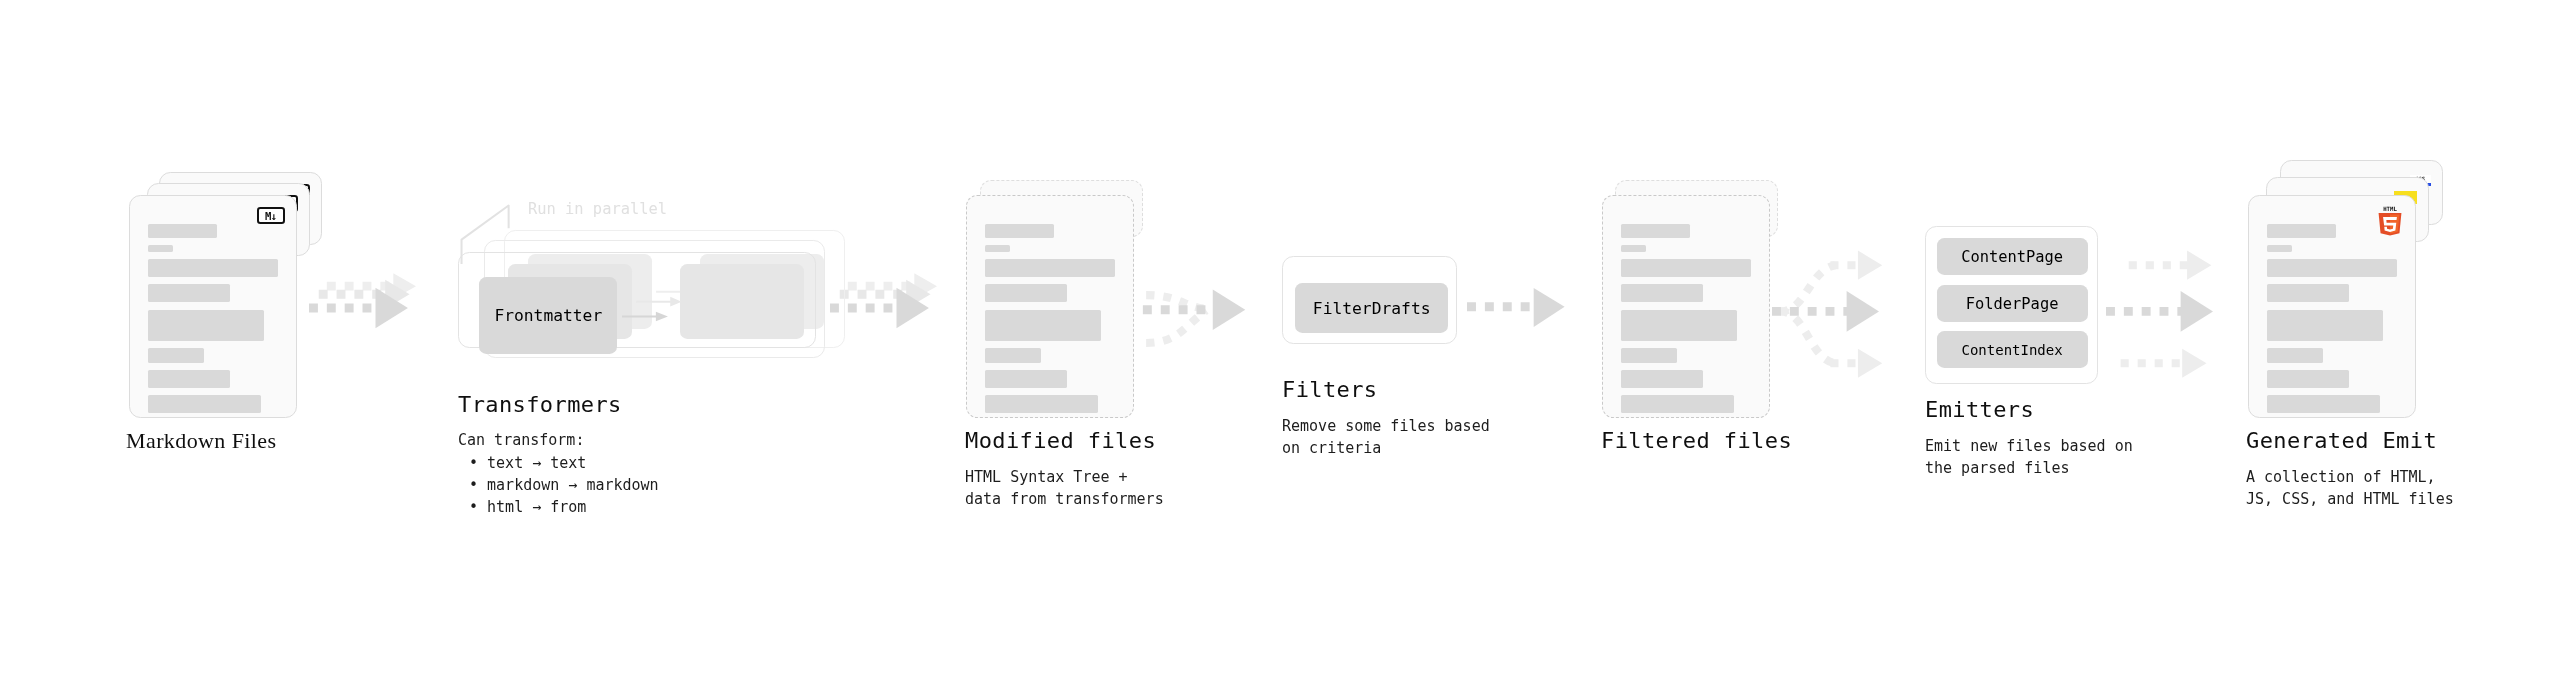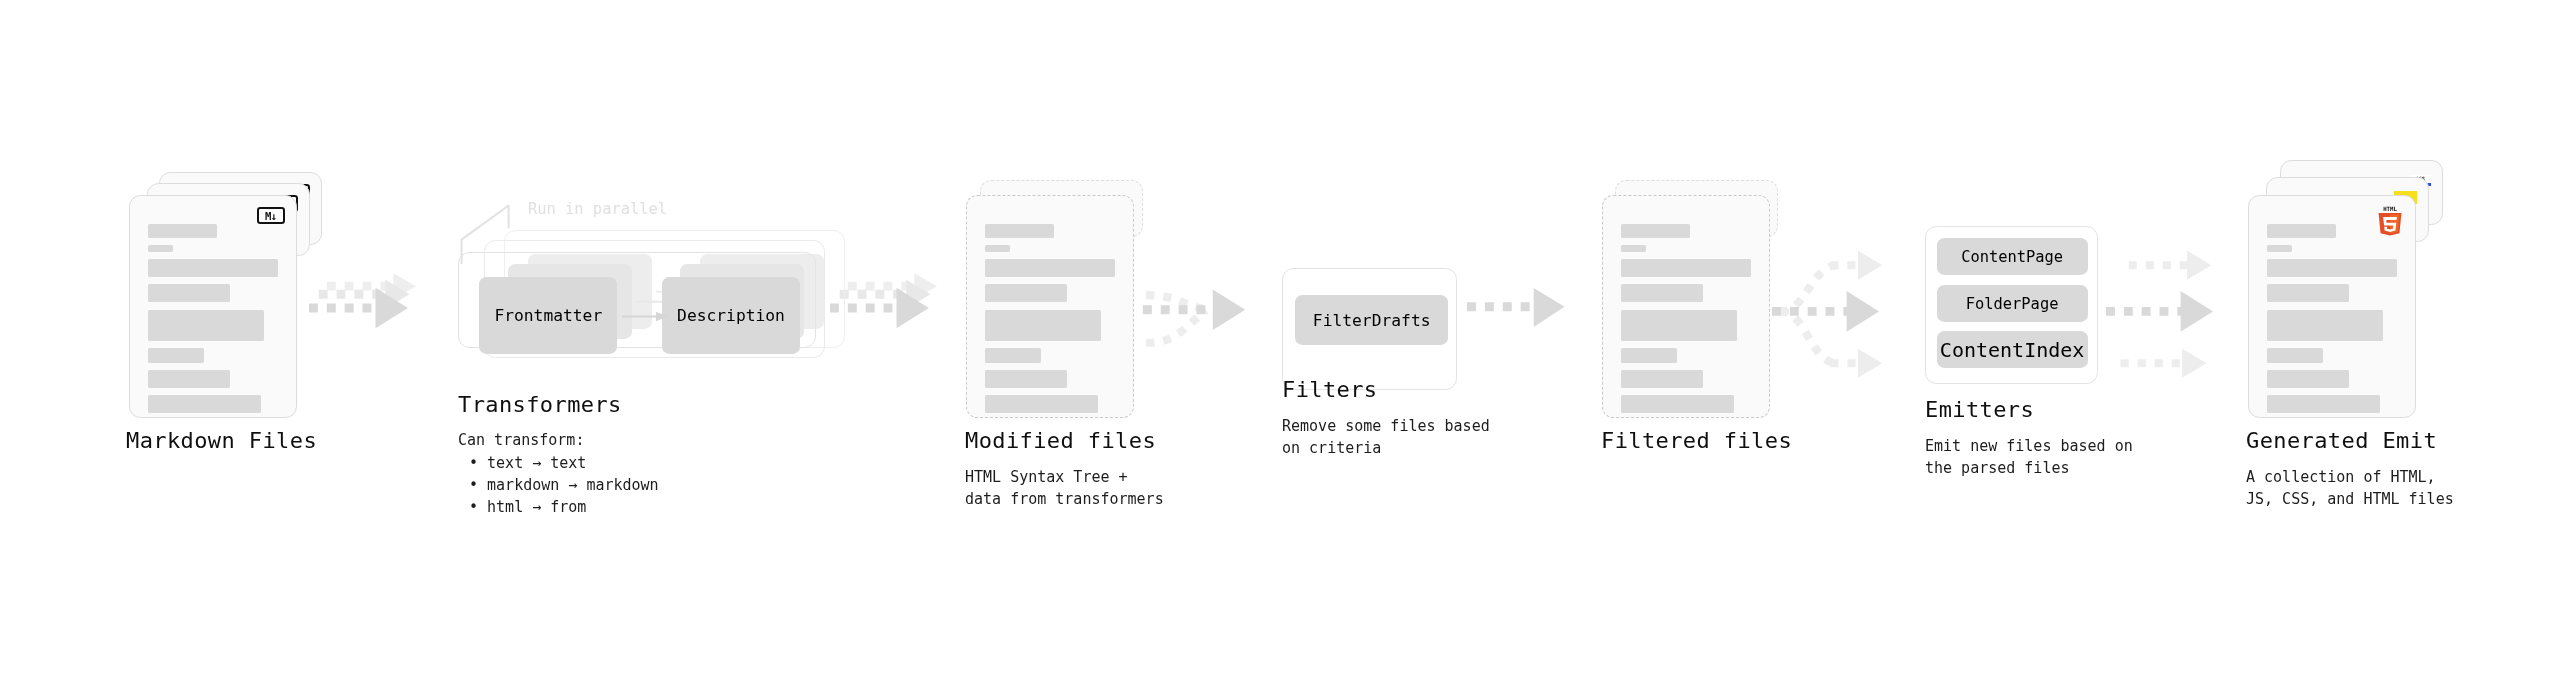--- a/index.html
+++ b/index.html
@@ -174,21 +174,21 @@
         <div class="bar" style="width:19%; height:6.5px;"></div>
         <div class="bar" style="width:100%; height:18px; margin-top:4.9px;"></div>
         <div class="bar" style="width:63%; height:18px;"></div>
         <div class="bar" style="width:89%; height:31px;"></div>
         <div class="bar" style="width:43%; height:14.6px;"></div>
         <div class="bar" style="width:63%; height:18px;"></div>
         <div class="bar" style="width:87%; height:18px;"></div>
       </div>
     </div>
 
-    <div class="title" style="left:126px; top:428px;">Markdown Files</div>
+    <div class="title" style="left:126px; top:428px;font-family:Liberation Serif, serif;">Markdown Files</div>
   </div>
 
   <svg class="abs-svg" style="left:309px; top:268px;" width="150" height="106" viewBox="0 0 185 130">
     <g stroke="#eeeeee" stroke-width="11" stroke-dasharray="11 11" fill="none">
       <line x1="22" y1="22" x2="108" y2="22"></line>
     </g>
     <polygon points="104,6 104,38 132,22" fill="#eeeeee"></polygon>
     <g stroke="#e8e8e8" stroke-width="11" stroke-dasharray="11 11" fill="none">
       <line x1="12" y1="32" x2="98" y2="32"></line>
     </g>
@@ -219,21 +219,20 @@
       <div class="chip" style="left:23px; top:23px; width:124px; height:75px; background:#e6e6e6; color:transparent;"></div>
       <div class="chip" style="left:195px; top:23px; width:124px; height:75px; background:#e6e6e6; color:transparent;"></div>
       <svg class="abs-svg" style="left:151px; top:55px;" width="49" height="11.4" viewBox="0 0 60 14">
         <line x1="0" y1="7" x2="44" y2="7" stroke="#e8e8e8" stroke-width="2.4"></line>
         <polygon points="42,1 42,13 56,7" fill="#e8e8e8"></polygon>
       </svg>
     </div>
 
     <div class="group-box" style="left:458px; top:252px; width:358px; height:96px; border-color:#e3e3e3; z-index:3;">
       <div class="chip" style="left:20.3px; top:24.4px; width:138px; height:77px;">Frontmatter</div>
-      <div class="chip" style="left:203px; top:24.4px; width:138px; height:77px;">Description</div>
       <svg class="abs-svg" style="left:163px; top:57px;" width="50" height="13" viewBox="0 0 62 16">
         <line x1="0" y1="8" x2="44" y2="8" stroke="#d6d6d6" stroke-width="2.6"></line>
         <polygon points="42,2 42,14 57,8" fill="#d6d6d6"></polygon>
       </svg>
     </div>
 
     <div class="title" style="left:458px; top:392px;">Transformers</div>
 
     <div class="desc" style="left:458px; top:429px;">Can transform:</div>
 
@@ -281,21 +280,21 @@
 
   <svg class="abs-svg" style="left:1138px; top:260px;" width="130" height="114" viewBox="0 0 160 140">
     <path d="M 10 43 C 50 43, 58 58, 84 60" stroke="#ededed" stroke-width="10" stroke-dasharray="10 11" fill="none"></path>
     <path d="M 10 102 C 50 102, 58 80, 84 62" stroke="#ededed" stroke-width="10" stroke-dasharray="10 11" fill="none"></path>
     <line x1="6" y1="61" x2="96" y2="61" stroke="#d9d9d9" stroke-width="11" stroke-dasharray="11 11"></line>
     <polygon points="92,36 92,86 132,61" fill="#d9d9d9"></polygon>
   </svg>
 
   <div class="node">
 
-    <div class="group-box" style="left:1282px; top:268px; width:175px; height:122px;">
+    <div class="group-box" style="left:1282px; top:256px; width:175px; height:88px;">
       <div class="chip" style="left:12.2px; top:26px; width:153px; height:50px;">FilterDrafts</div>
     </div>
 
     <div class="title" style="left:1282px; top:377px;">Filters</div>
     <div class="desc" style="left:1282px; top:415px;">Remove some files based
 on criteria</div>
   </div>
 
   <svg class="abs-svg" style="left:1467px; top:288px;" width="122" height="57" viewBox="0 0 150 70">
     <line x1="0" y1="23" x2="86" y2="23" stroke="#d9d9d9" stroke-width="11" stroke-dasharray="11 11"></line>
@@ -334,21 +333,21 @@
 
     <line x1="0" y1="93" x2="96" y2="93" stroke="#d9d9d9" stroke-width="11" stroke-dasharray="11 11"></line>
     <polygon points="92,68 92,118 132,93" fill="#d9d9d9"></polygon>
   </svg>
 
   <div class="node">
 
     <div class="group-box" style="left:1925px; top:226px; width:173px; height:158px;">
       <div class="chip" style="left:10.6px; top:11.4px; width:151px; height:37px; font-size:15.4px;">ContentPage</div>
       <div class="chip" style="left:10.6px; top:58px; width:151px; height:37px; font-size:15.4px;">FolderPage</div>
-      <div class="chip" style="left:10.6px; top:104px; width:151px; height:37px; font-size:20px;">ContentIndex</div>
+      <div class="chip" style="left:10.6px; top:104px; width:151px; height:37px; font-size:14px;">ContentIndex</div>
     </div>
 
     <div class="title" style="left:1925px; top:397px;">Emitters</div>
     <div class="desc" style="left:1925px; top:435px;">Emit new files based on
 the parsed files</div>
   </div>
 
   <svg class="abs-svg" style="left:2106px; top:236px;" width="150" height="154" viewBox="0 0 185 190">
     <line x1="28" y1="36" x2="104" y2="36" stroke="#ededed" stroke-width="10" stroke-dasharray="10 11"></line>
     <polygon points="100,18 100,54 130,36" fill="#ededed"></polygon>

